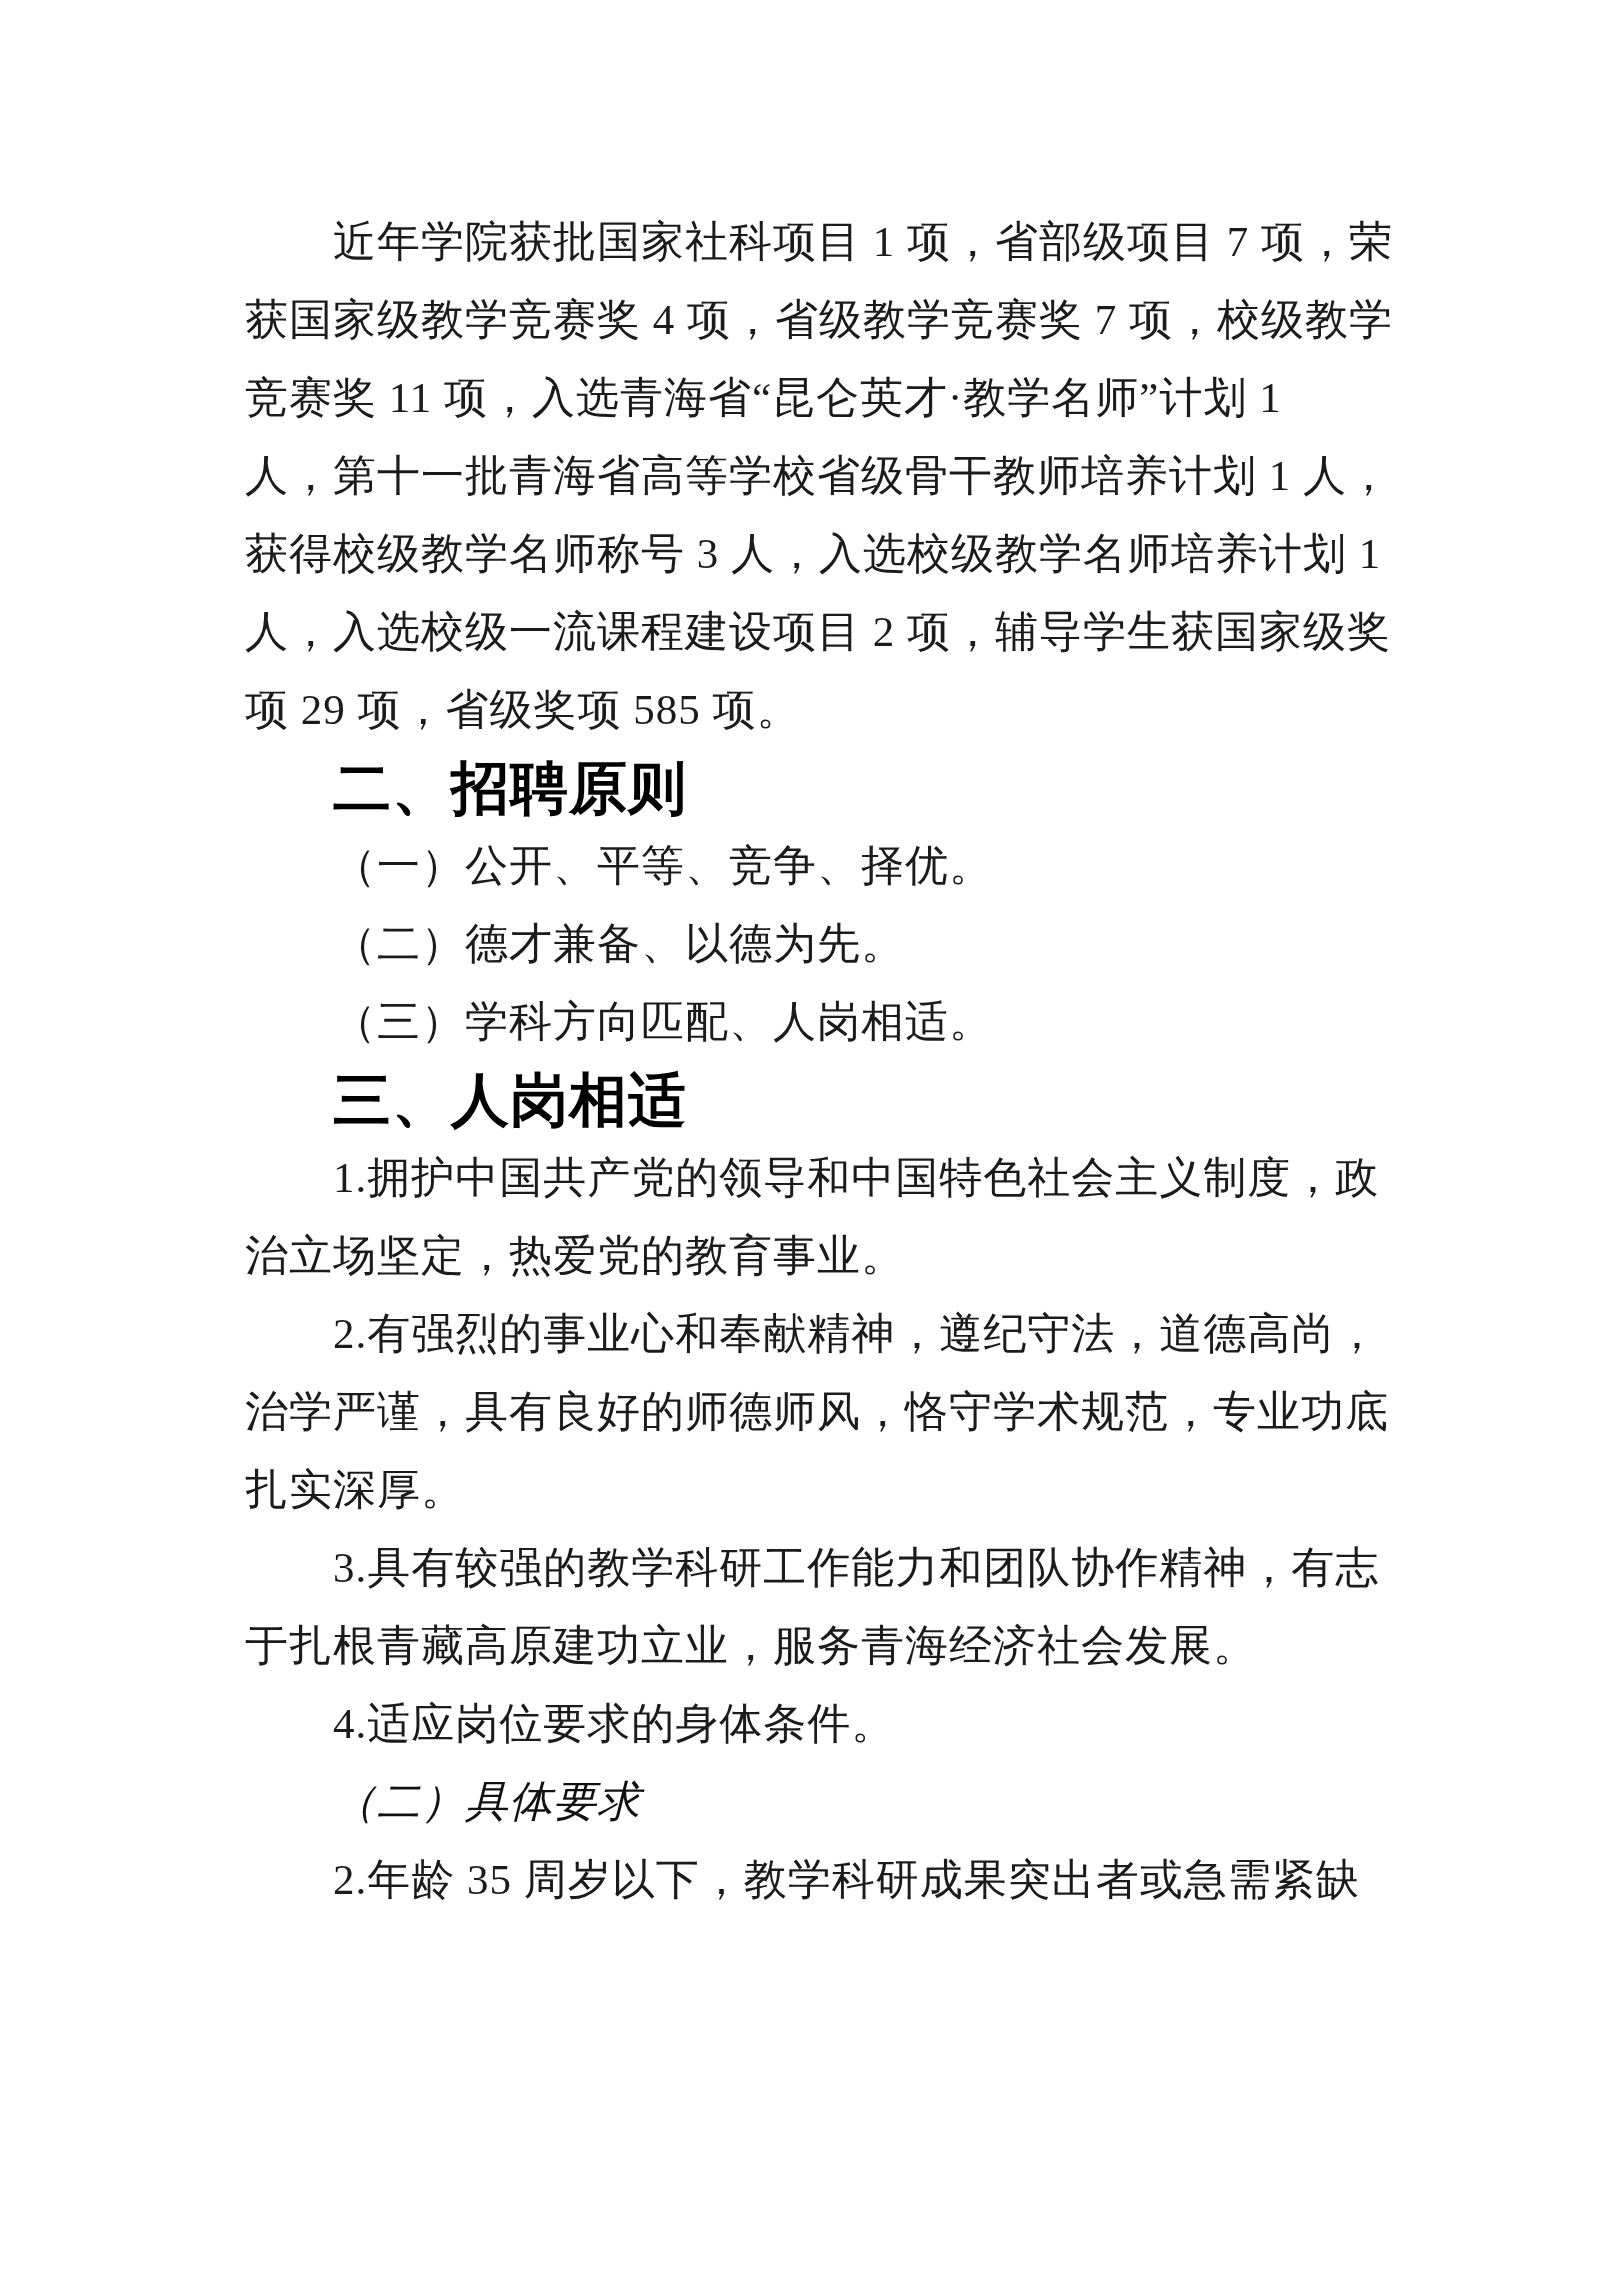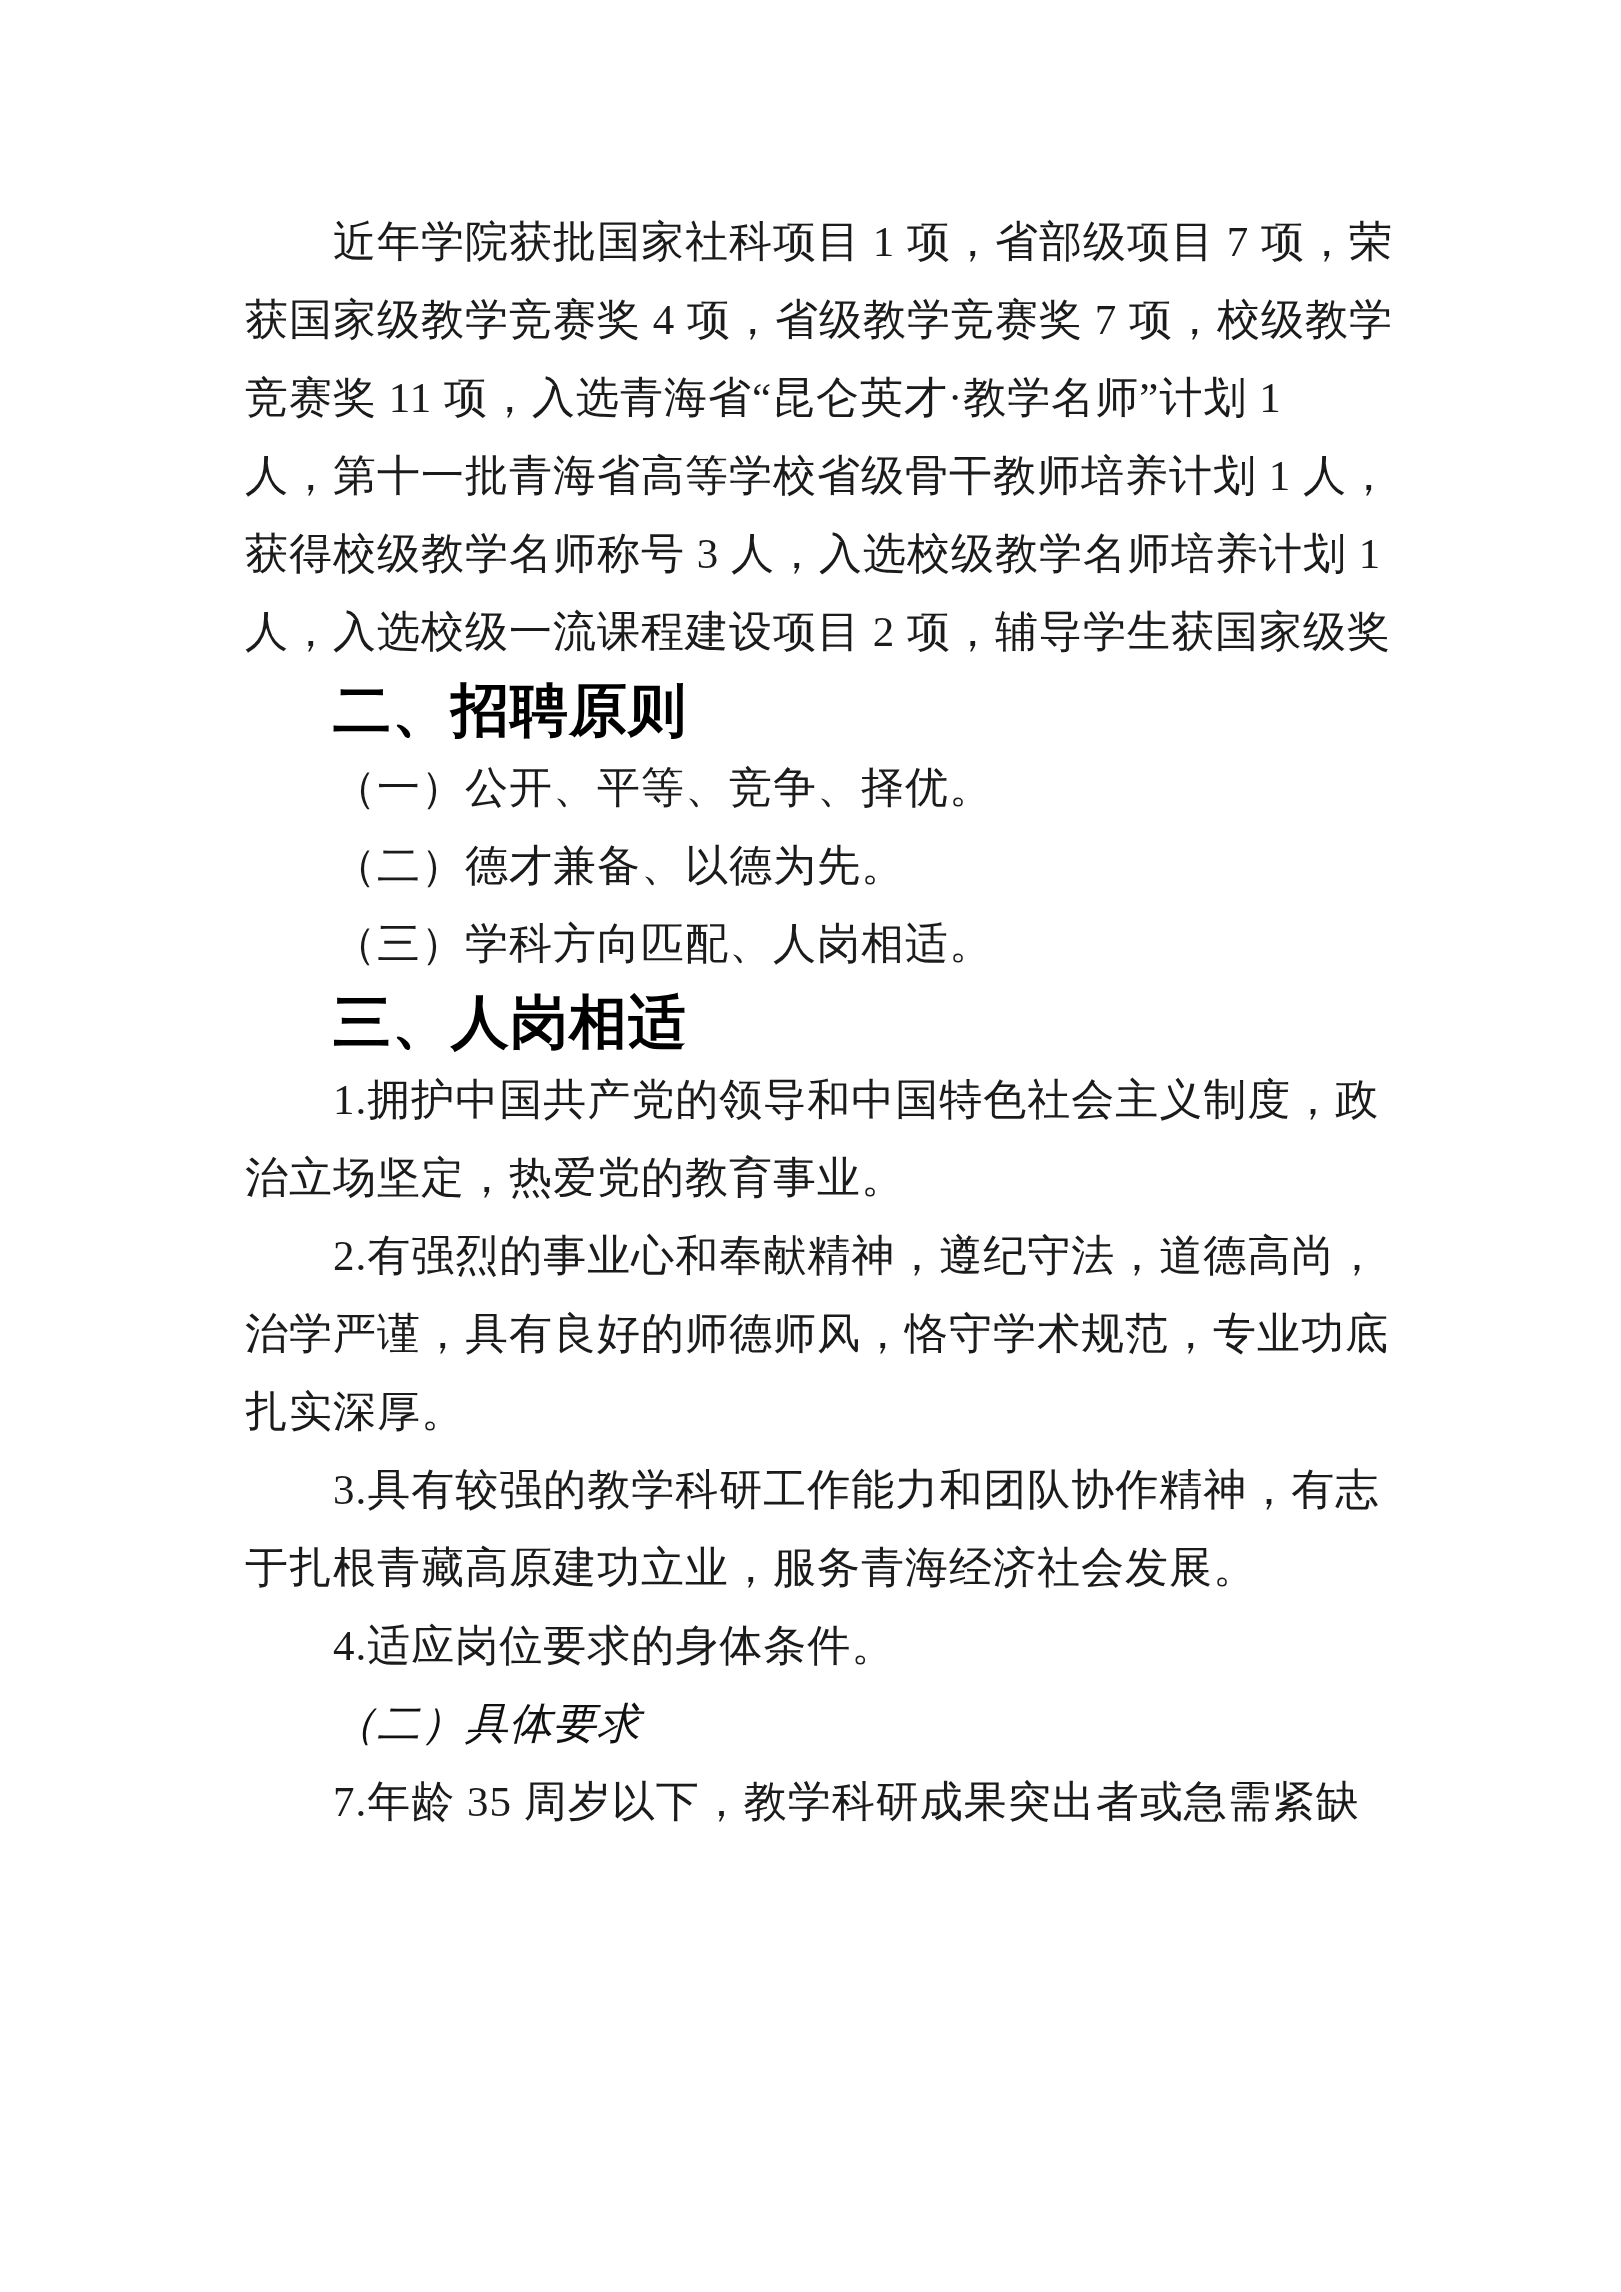--- a/index.html
+++ b/index.html
@@ -56,20 +56,21 @@
 
 <div class="page">
   <div class="content">
 
     <div class="line indent">近年学院获批国家社科项目 1 项，省部级项目 7 项，荣</div>
     <div class="line">获国家级教学竞赛奖 4 项，省级教学竞赛奖 7 项，校级教学</div>
     <div class="line">竞赛奖 11 项，入选青海省“昆仑英才·教学名师”计划 1</div>
     <div class="line">人，第十一批青海省高等学校省级骨干教师培养计划 1 人，</div>
     <div class="line">获得校级教学名师称号 3 人，入选校级教学名师培养计划 1</div>
     <div class="line">人，入选校级一流课程建设项目 2 项，辅导学生获国家级奖</div>
+    <div class="line">项 29 项，省级奖项 585 项。</div>
 
     <div class="line indent heading">二、招聘原则</div>
 
     <div class="line indent">（一）公开、平等、竞争、择优。</div>
     <div class="line indent">（二）德才兼备、以德为先。</div>
     <div class="line indent">（三）学科方向匹配、人岗相适。</div>
 
     <div class="line indent heading">三、人岗相适</div>
 
 
@@ -77,17 +78,17 @@
     <div class="line">治立场坚定，热爱党的教育事业。</div>
     <div class="line indent">2.有强烈的事业心和奉献精神，遵纪守法，道德高尚，</div>
     <div class="line">治学严谨，具有良好的师德师风，恪守学术规范，专业功底</div>
     <div class="line">扎实深厚。</div>
     <div class="line indent">3.具有较强的教学科研工作能力和团队协作精神，有志</div>
     <div class="line">于扎根青藏高原建功立业，服务青海经济社会发展。</div>
     <div class="line indent">4.适应岗位要求的身体条件。</div>
 
     <div class="line indent kai">（二）具体要求</div>
 
-    <div class="line indent">7.年龄 35 周岁以下，教学科研成果突出者或急需紧缺</div>
+    <div class="line indent">2.年龄 35 周岁以下，教学科研成果突出者或急需紧缺</div>
 
   </div>
 </div>
 
 
 </body></html>

